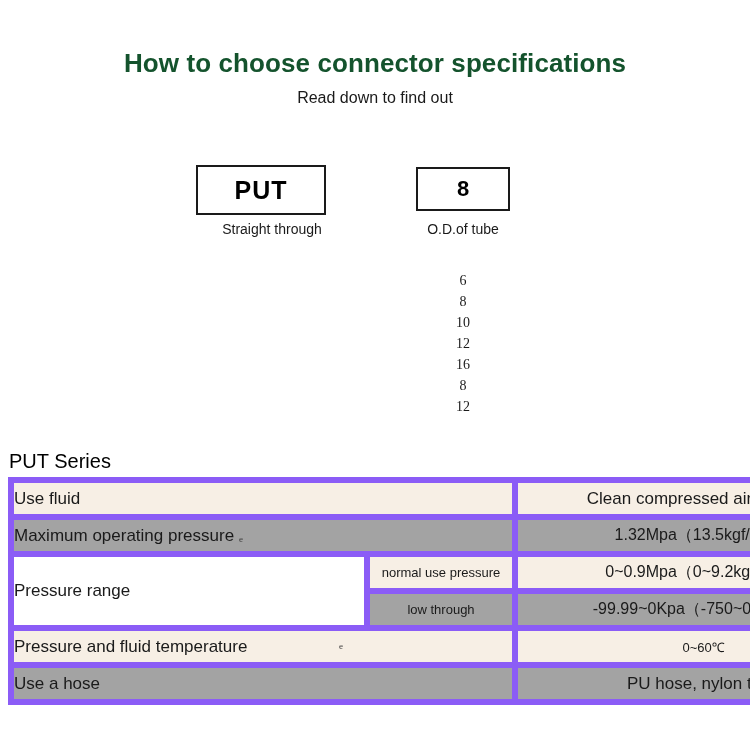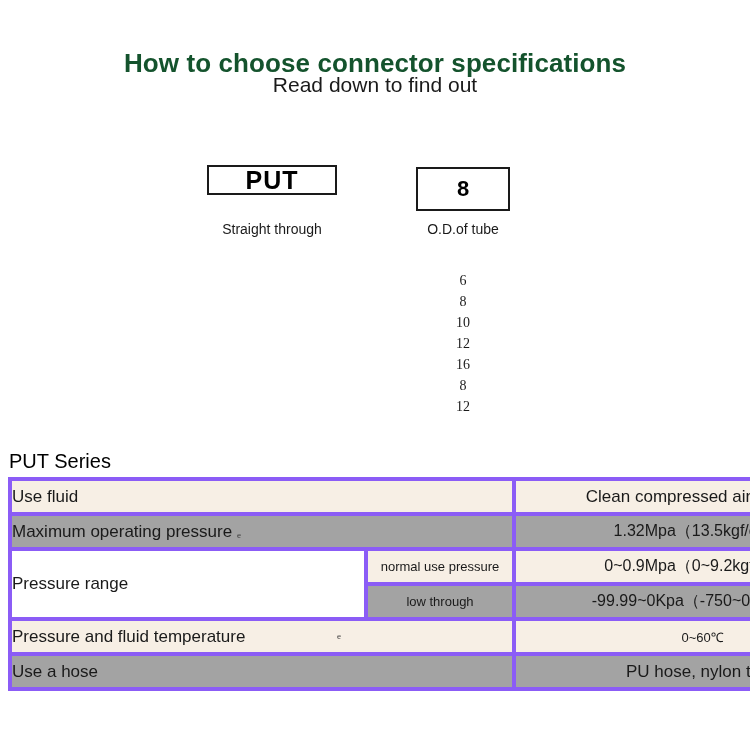--- a/index.html
+++ b/index.html
@@ -23,46 +23,46 @@
     left: 0;
     width: 750px;
     text-align: center;
     font-size: 26px;
     font-weight: bold;
     color: #14532d;
     letter-spacing: 0.1px;
   }
   .page-subtitle {
     position: absolute;
-    top: 73px;
+    top: 89px;
     left: 0;
     width: 750px;
     text-align: center;
-    font-size: 21px;
+    font-size: 16px;
     font-weight: normal;
     color: #1a1a1a;
   }
 
   
   .code-box {
     position: absolute;
     border: 2px solid #1a1a1a;
     background: #ffffff;
     display: flex;
     align-items: center;
     justify-content: center;
     font-weight: bold;
     color: #000000;
     box-sizing: border-box;
   }
   .box-series {
-    left: 207px;
+    left: 196px;
     top: 165px;
     width: 130px;
-    height: 30px;
+    height: 50px;
     font-size: 25px;
     letter-spacing: 1px;
   }
   .box-size {
     left: 416px;
     top: 167px;
     width: 94px;
     height: 44px;
     font-size: 22px;
   }
@@ -110,21 +110,21 @@
   }
   .spec-table {
     position: absolute;
     left: 8px;
     top: 477px;
     width: 733px;
     border-collapse: collapse;
     table-layout: fixed;
   }
   .spec-table td {
-    border: 4px solid #8b5cf6;
+    border: 6px solid #8b5cf6;
     padding: 0;
     vertical-align: middle;
   }
   .col-label { width: 356px; }
   .col-sub   { width: 148px; }
   .col-value { width: 377px; }
 
   .cell-label {
     font-size: 17px;
     color: #1a1a1a;

